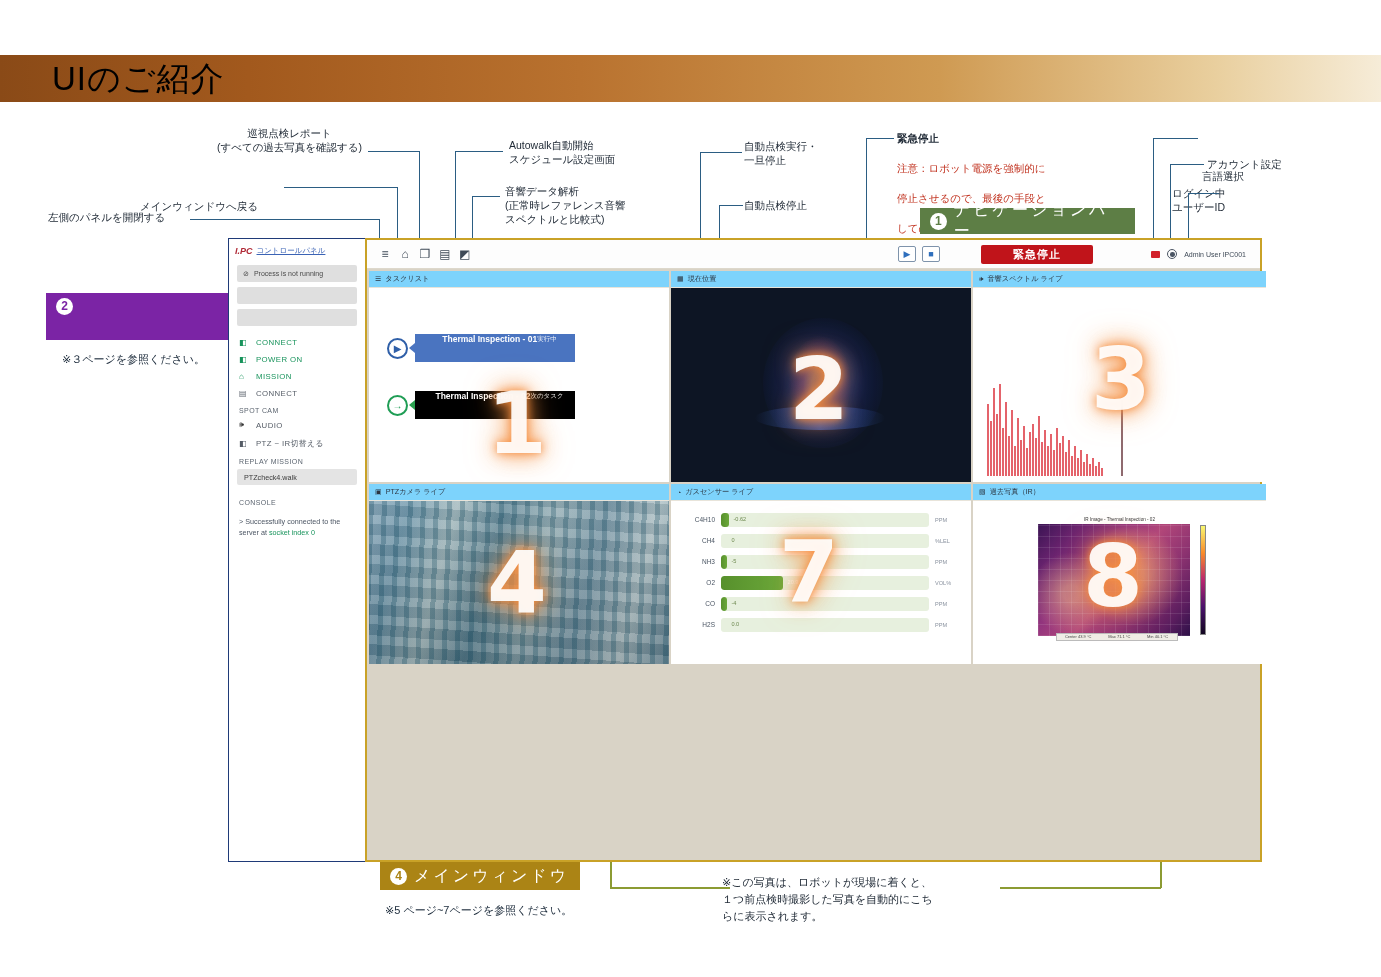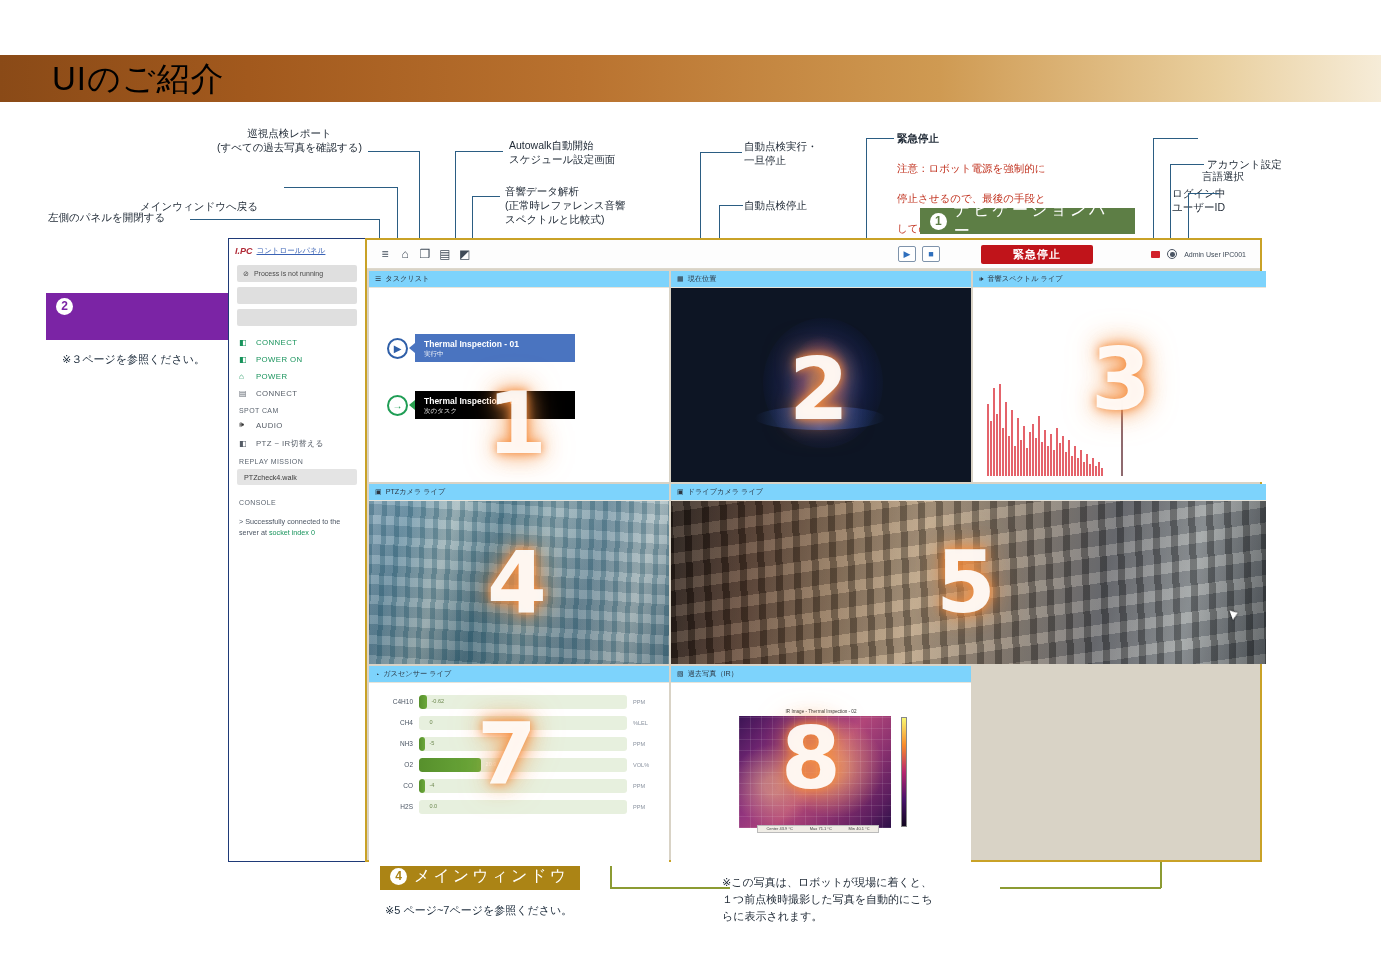--- a/index.html
+++ b/index.html
@@ -148,21 +148,21 @@
   
   .task-row{ display:flex; align-items:center; gap:7px; padding:8px 0 0 18px;}
   .task-circ{
     width:21px; height:21px; border-radius:50%; border:2px solid #2f5fa8;
     display:flex; align-items:center; justify-content:center; color:#2f5fa8; font-size:10px;
     background:#fff; flex:0 0 21px;
   }
   .task-circ.green{ border-color:#1f9d55; color:#1f9d55; }
   .task-bar{
     background:#4a74c0; color:#fff; height:28px; width:160px;
-    display:flex; flex-direction:column; justify-content:center; padding-left:9px;
+    display:flex; flex-direction:row; justify-content:center; padding-left:9px;
     position:relative;
   }
   .task-bar.green{ background:#000000; }
   .task-bar::before{
     content:""; position:absolute; left:-6px; top:9px;
     border-top:5px solid transparent; border-bottom:5px solid transparent;
     border-right:6px solid #4a74c0;
   }
   .task-bar.green::before{ border-right-color:#2aa04f; }
   .task-title{ font-size:8.5px; font-weight:bold; line-height:10px;}
@@ -366,21 +366,21 @@
     <div class="cp-item">
       <span class="ic">◧</span>
       <span>CONNECT</span>
     </div>
     <div class="cp-item">
       <span class="ic">◧</span>
       <span>POWER ON</span>
     </div>
     <div class="cp-item">
       <span class="ic">⌂</span>
-      <span>POWER</span>
+      <span>MISSION</span>
     </div>
     <div class="cp-item" style="color:#555c66;">
       <span class="ic" style="color:#555c66;">▤</span>
       <span>CONNECT</span>
     </div>
 
     <div class="cp-section">SPOT CAM</div>
     <div class="cp-item" style="color:#555c66;">
       <span class="ic" style="color:#333;">🕪</span>
       <span>AUDIO</span>
@@ -519,31 +519,20 @@
         <div class="panel-head">
           <span class="ph-ico">▣</span>
           <span>PTZカメラ  ライブ</span>
         </div>
         <div class="panel-body">
           <div class="photo" id="ptz-photo"></div>
           <div class="stepnum" style="left:118px; top:38px;">4</div>
         </div>
       </div>
 
-      <div class="panel" style="grid-column:2 / span 2;">
-        <div class="panel-head">
-          <span class="ph-ico">▣</span>
-          <span>ドライブカメラ  ライブ</span>
-        </div>
-        <div class="panel-body">
-          <div class="photo" id="drive-photo"></div>
-          <div class="stepnum" style="left:265px; top:38px;">5</div>
-          <div id="cursor" style="left:560px; top:108px;"></div>
-        </div>
-      </div>
 
 
       <div class="panel">
         <div class="panel-head">
           <span class="ph-ico">◔</span>
           <span>ガスセンサー  ライブ</span>
         </div>
         <div class="panel-body" id="gas-body">
           <div id="gas-rows">
               <div class="gas-row">

